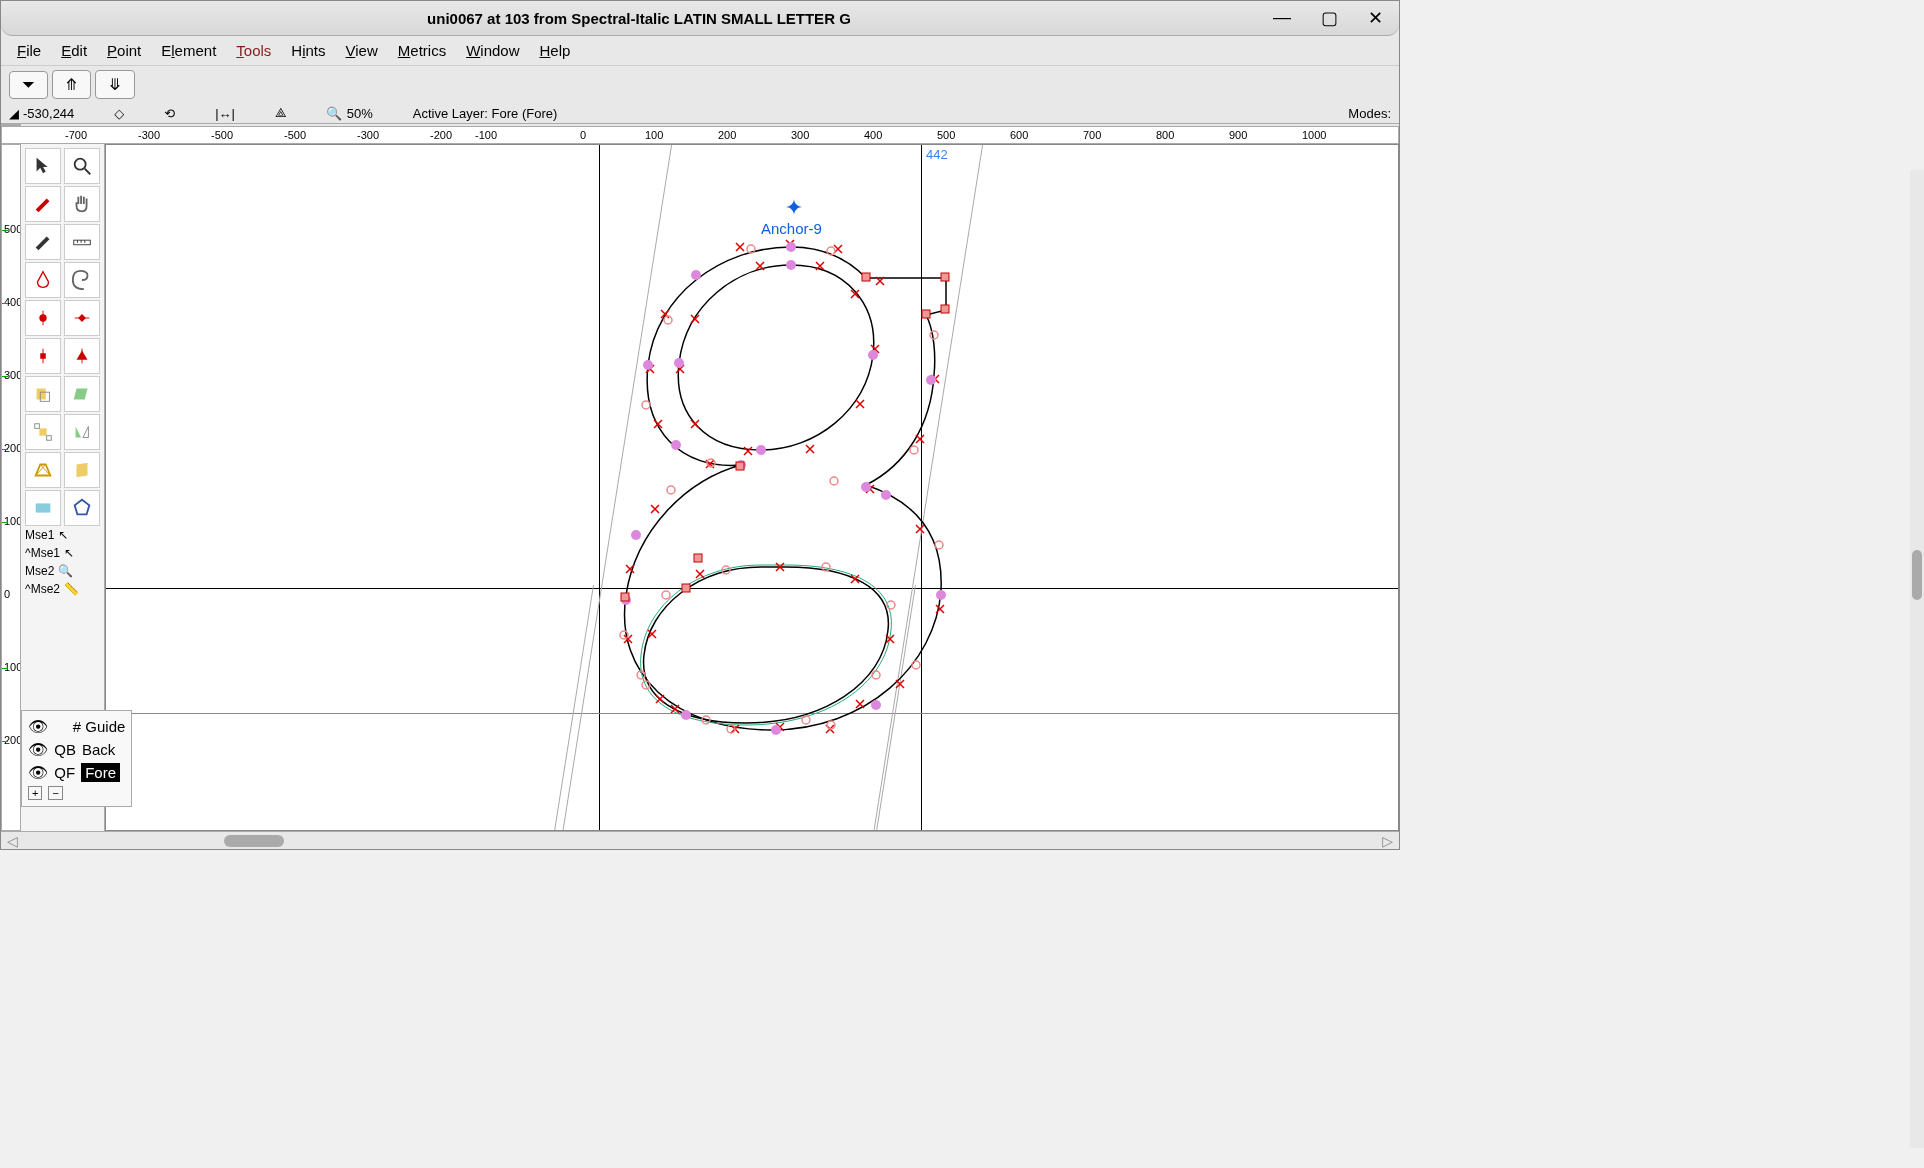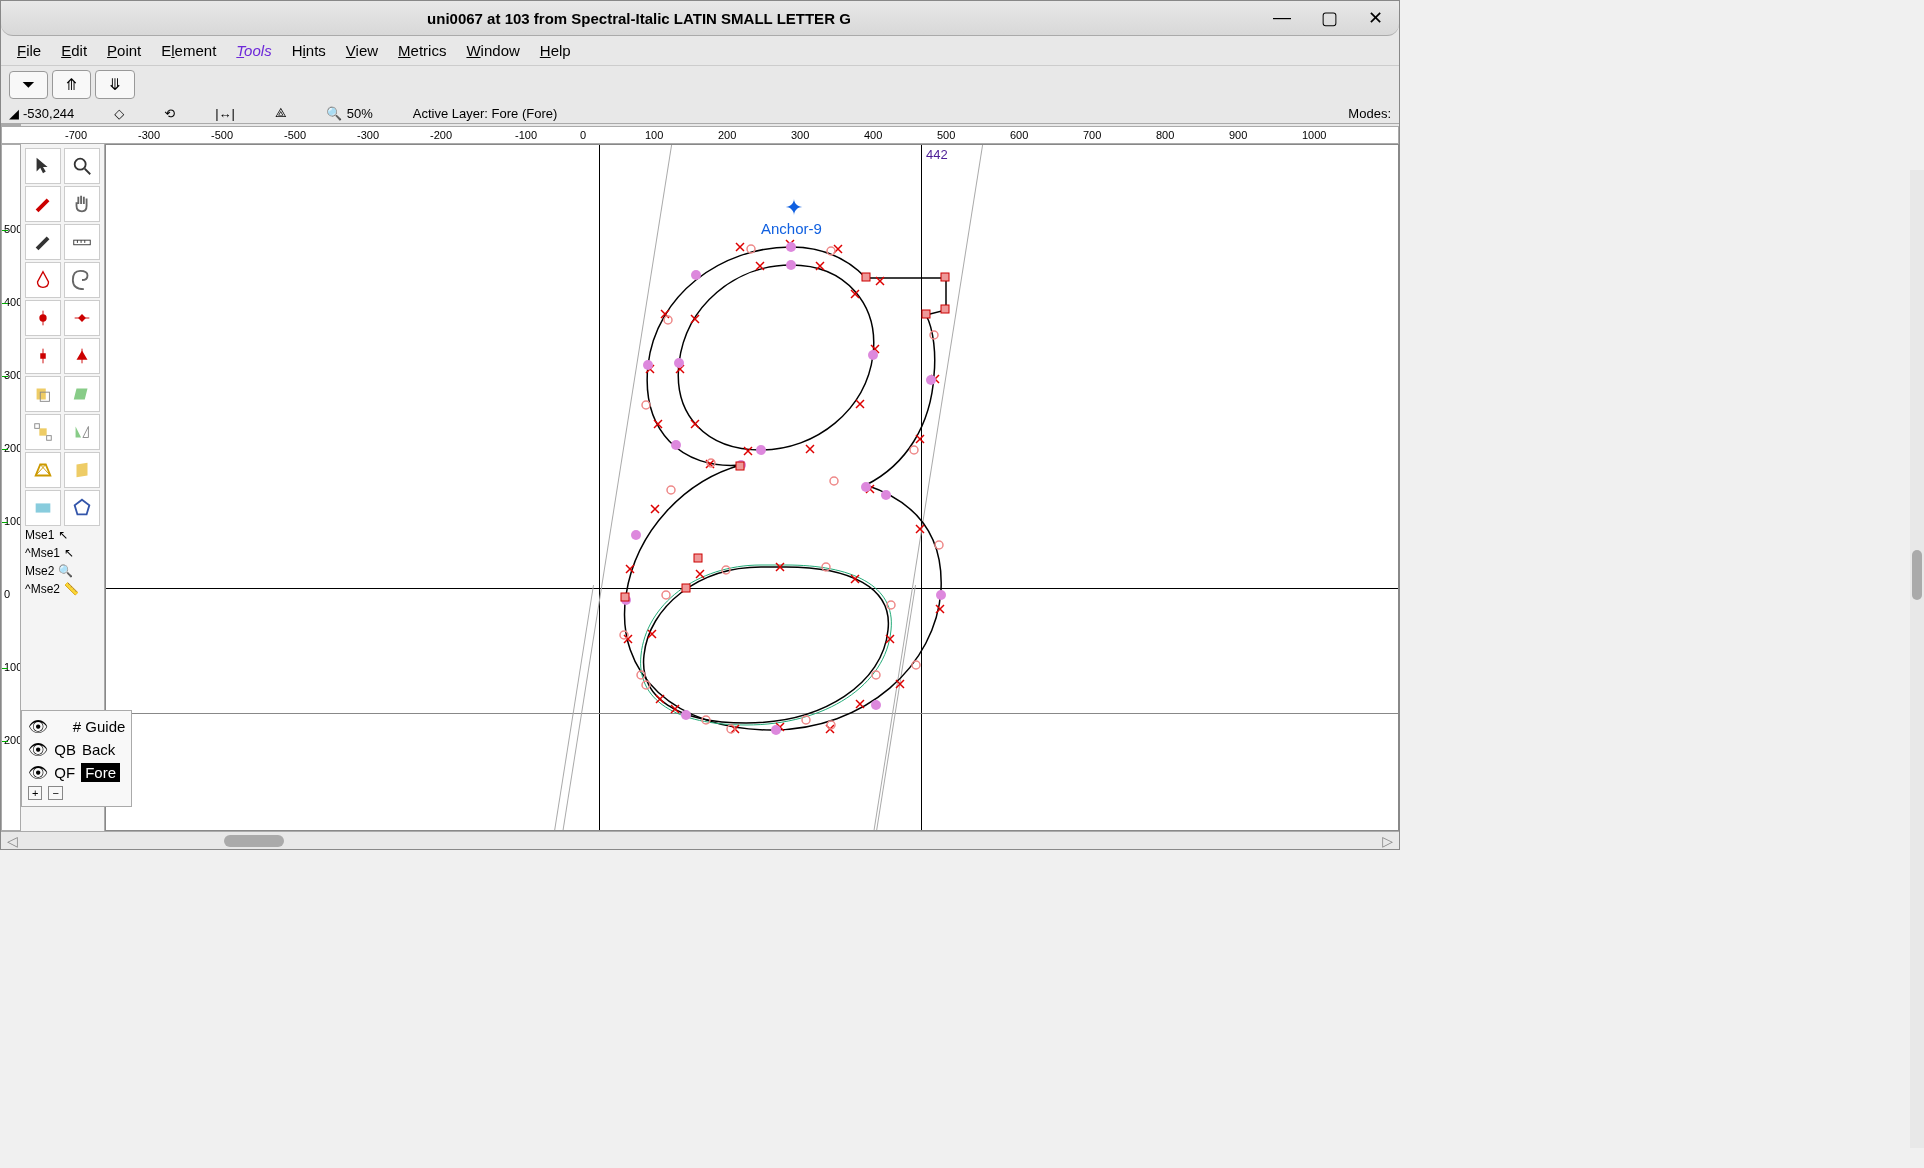--- a/index.html
+++ b/index.html
@@ -5,21 +5,21 @@
 * { margin: 0; padding: 0; box-sizing: border-box; }
 body { font-family: sans-serif; font-size: 14px; background: #f0f0f0; width: 1400px; height: 850px; overflow: hidden; }
 .window { width: 100%; height: 100%; border: 1px solid #888; display: flex; flex-direction: column; background: #e8e8e8; }
 .titlebar { background: linear-gradient(#e8e8e8, #d8d8d8); padding: 6px 10px; display: flex; align-items: center; border-bottom: 1px solid #aaa; border-radius: 12px; }
 .titlebar-title { flex: 1; text-align: center; font-weight: bold; font-size: 15px; }
 .win-controls { display: flex; gap: 18px; font-size: 18px; }
 .win-btn { cursor: pointer; padding: 0 6px; }
 .menubar { background: #e8e8e8; padding: 4px 8px; border-bottom: 1px solid #ccc; display: flex; gap: 4px; font-size: 15px; }
 .menu-item { padding: 2px 8px; cursor: pointer; }
 .menu-item u { text-decoration: underline; }
-.menu-disabled { color: #6d28d9; font-style: italic; }
+.menu-disabled { color: #7f1d1d; }
 .pathbar { display: flex; padding: 4px 8px; gap: 4px; align-items: center; }
 .path-input { flex: 1; border: 1px solid #999; background: #fff; padding: 4px 6px; border-radius: 4px; font-size: 14px; }
 .nav-btn { border: 1px solid #999; background: #f8f8f8; padding: 4px 12px; border-radius: 4px; cursor: pointer; font-size: 16px; }
 .statusbar { display: flex; padding: 2px 8px; font-size: 13px; gap: 40px; align-items: center; border-bottom: 1px solid #aaa; }
 .status-seg { display: flex; align-items: center; gap: 4px; }
 .ruler-row { display: flex; height: 20px; flex-direction: column; }
 .ruler-corner { width: 20px; background: #e8e8e8; border: 1px solid #aaa; }
 .ruler-h { flex: 1; background: #fff; border: 1px solid #aaa; position: relative; overflow: hidden; font-size: 11px; }
 .ruler-h span { position: absolute; top: 2px; }
 .main-area { flex: 1; display: flex; overflow: hidden; position: relative; }
@@ -31,21 +31,21 @@
 .tool svg { width: 22px; height: 22px; }
 .mouse-info { font-size: 12px; padding: 2px 0; display: flex; align-items: center; gap: 4px; }
 .layers-panel { position: absolute; left: 20px; bottom: 24px; background: #f8f8f8; border: 1px solid #aaa; padding: 4px 6px; font-size: 15px; z-index: 10; }
 .layer-row { display: flex; align-items: center; gap: 6px; padding: 2px 0; }
 .layer-sel { background: #000; color: #fff; padding: 1px 4px; }
 .eye { font-size: 16px; }
 .canvas { flex: 1; background: #fff; position: relative; overflow: hidden; border: 1px solid #888; }
 .guide-v { position: absolute; top: 0; bottom: 0; width: 1px; background: #000; }
 .guide-h { position: absolute; left: 0; right: 0; height: 1px; background: #000; }
 .guide-slant { position: absolute; width: 1px; background: #aaa; transform-origin: top; }
-.advance-label { position: absolute; font-size: 13px; color: #4c1d95; }
+.advance-label { position: absolute; font-size: 13px; color: #3b82f6; }
 .anchor-label { position: absolute; color: #1060e0; font-size: 15px; }
 .anchor-star { position: absolute; color: #1060e0; font-size: 22px; transform: translate(-50%, -50%); }
 .glyph-svg { position: absolute; }
 .scrollbar-h { height: 18px; background: #e8e8e8; border-top: 1px solid #aaa; display: flex; align-items: center; }
 .scroll-thumb { width: 60px; height: 12px; background: #aaa; border-radius: 6px; margin-left: 200px; }
 .scroll-arrow { padding: 0 6px; color: #888; }
 .scrollbar-v { position: absolute; right: 0; top: 170px; bottom: 20px; width: 14px; background: #e8e8e8; }
 .scroll-thumb-v { width: 10px; height: 50px; background: #aaa; border-radius: 5px; margin: 380px auto 0; }
 .green-tick { position: absolute; left: 0; width: 6px; height: 1px; background: #0a0; }
 </style>
@@ -94,21 +94,21 @@
 
   <div class="ruler-row">
     <div class="ruler-corner"></div>
     <div class="ruler-h">
       <span style="left:63px">-700</span>
       <span style="left:136px">-300</span>
       <span style="left:209px">-500</span>
       <span style="left:282px">-500</span>
       <span style="left:355px">-300</span>
       <span style="left:428px">-200</span>
-      <span style="left:513px">-100</span>
+      <span style="left:473px">-100</span>
       <span style="left:578px">0</span>
       <span style="left:643px">100</span>
       <span style="left:716px">200</span>
       <span style="left:789px">300</span>
       <span style="left:862px">400</span>
       <span style="left:935px">500</span>
       <span style="left:1008px">600</span>
       <span style="left:1081px">700</span>
       <span style="left:1154px">800</span>
       <span style="left:1227px">900</span>

